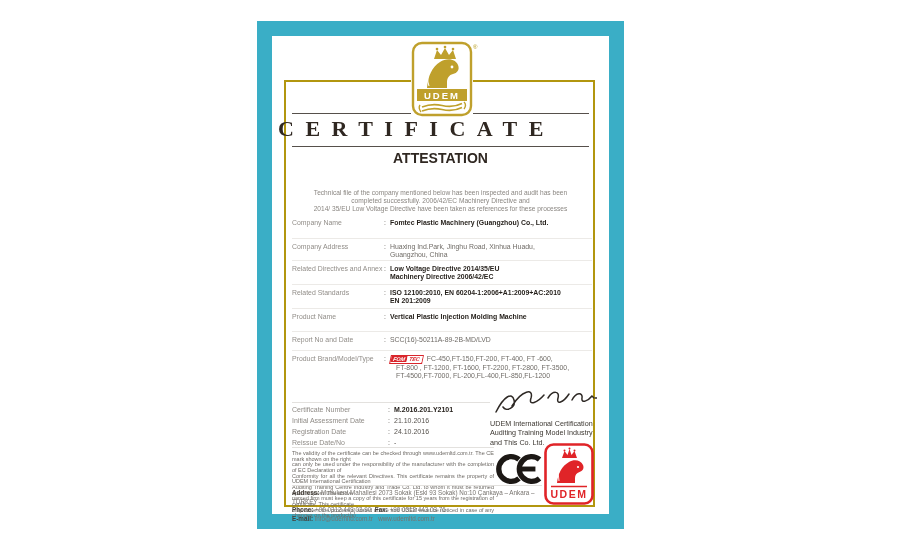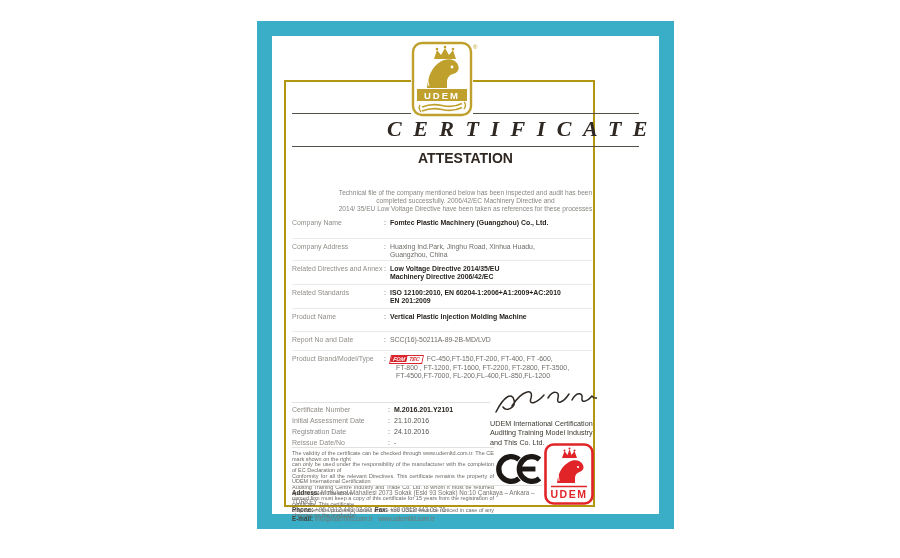--- a/index.html
+++ b/index.html
@@ -1,31 +1,31 @@
 <!DOCTYPE html>
 <html><head>
 <meta charset="utf-8">
 <style>
   html,body{margin:0;padding:0;background:#ffffff;}
   body{width:900px;height:558px;position:relative;overflow:hidden;
        font-family:"Liberation Sans",sans-serif;-webkit-font-smoothing:antialiased;}
 
-  .cert{position:absolute;left:257px;top:21px;width:417px;height:508px;
+  .cert{position:absolute;left:257px;top:21px;width:367px;height:508px;
         box-sizing:border-box;border:15px solid #3aaec6;background:#fff;padding-left:20px;}
 
   .goldframe{position:absolute;left:12px;top:44px;width:311px;height:427px;
              border:2px solid #b2960f;box-sizing:border-box;}
 
   .toplogo{position:absolute;left:139px;top:4px;width:62px;height:78px;background:#fff;z-index:2;}
   .regmark{position:absolute;left:201px;top:8px;font-size:6px;color:#b2960f;z-index:3;}
 
   .rule{position:absolute;left:20px;right:20px;height:1px;background:#56504b;}
-  .title{position:absolute;left:0;right:0;top:80px;text-align:right;
+  .title{position:absolute;left:0;right:0;top:80px;text-align:left;
          font-family:"Liberation Serif",serif;font-weight:bold;font-size:22px;
-         letter-spacing:11.5px;color:#2f2721;white-space:nowrap;text-indent:6px;font-style:italic;}
+         letter-spacing:11.5px;color:#2f2721;white-space:nowrap;text-indent:6px;}
   .attest{position:absolute;left:0;right:0;top:114px;text-align:center;
           font-weight:bold;font-size:14px;color:#2f2721;}
   .sub1{position:absolute;left:0;right:0;top:125px;text-align:center;
         font-weight:bold;font-size:11.5px;color:#2f2721;}
   .sub2{position:absolute;left:0;right:0;top:138px;text-align:center;
         font-weight:bold;font-size:11.5px;color:#2f2721;}
   .intro{position:absolute;left:10px;right:10px;top:153px;text-align:center;
          font-size:6.6px;line-height:8px;color:#8a8681;}
 
   .fields{position:absolute;left:20px;top:179px;width:300px;}

